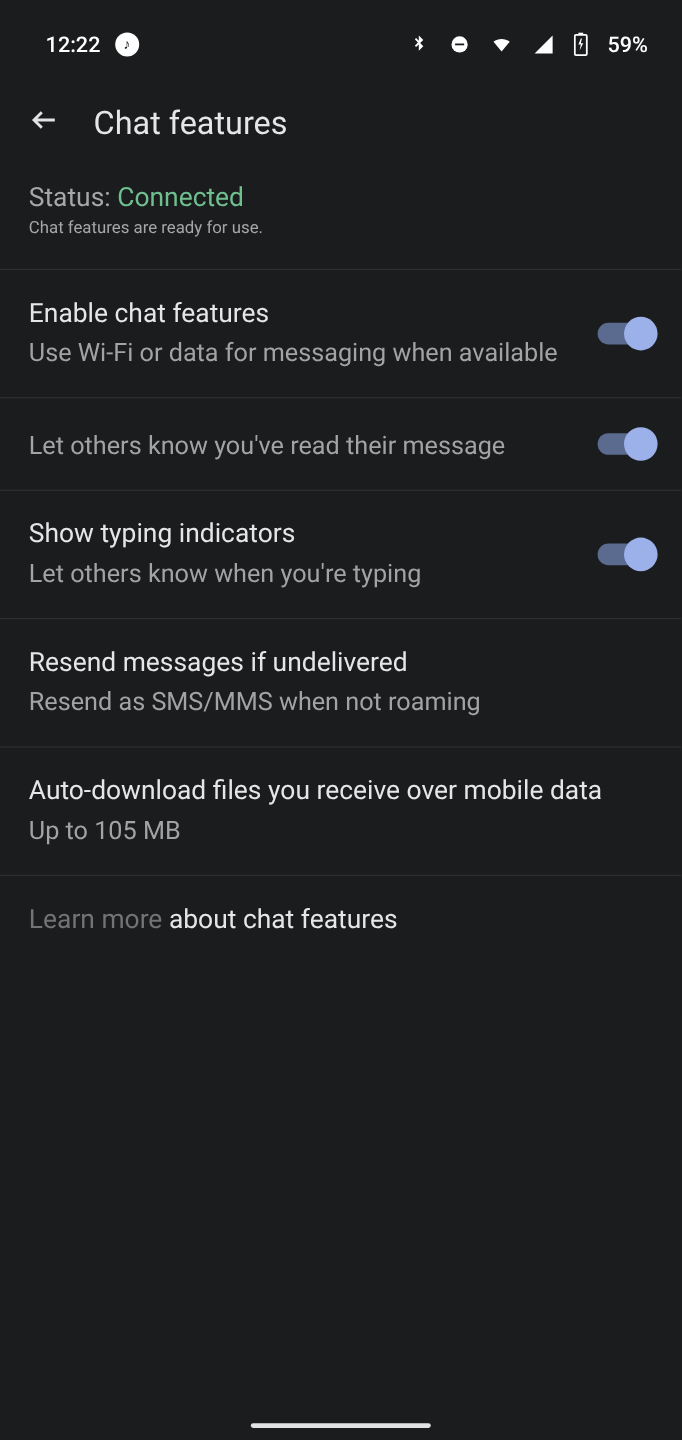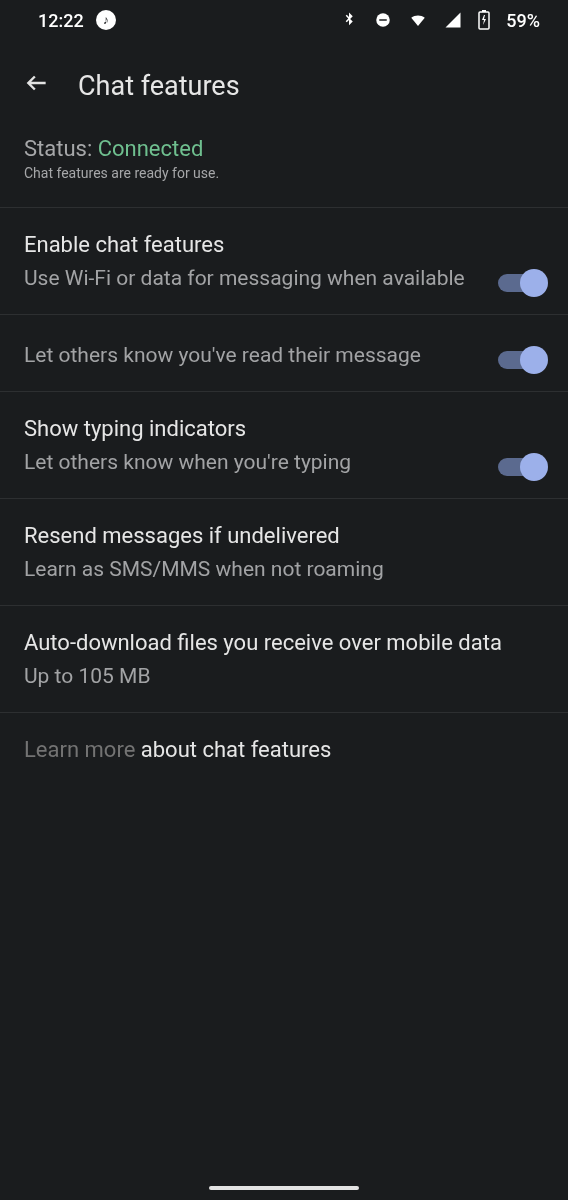--- a/index.html
+++ b/index.html
@@ -13,20 +13,21 @@
 }
 .status-bar {
   height: 40px;
   display: flex;
   align-items: center;
   justify-content: space-between;
   padding: 0 28px 0 38px;
   font-size: 18px;
   font-weight: 500;
   color: #fff;
+  margin-top: 17px;
 }
 .status-left { display: flex; align-items: center; gap: 12px; }
 .status-right { display: flex; align-items: center; gap: 16px; }
 .music-icon {
   width: 20px; height: 20px; border-radius: 50%;
   background: #fff; display: flex; align-items: center; justify-content: center;
   font-size: 12px; color: #1a1c1e;
 }
 .status-icon { display: inline-flex; align-items: center; }
 .header {
@@ -41,21 +42,21 @@
   padding: 10px 24px 26px 24px;
 }
 .status-line { font-size: 22px; }
 .status-label { color: #a6a7a9; }
 .status-value { color: #6fbf8f; }
 .status-desc { color: #a6a7a9; font-size: 14px; margin-top: 4px; }
 .setting {
   border-top: 1px solid #2d2f31;
   padding: 22px 24px;
   display: flex;
-  align-items: flex-end;
+  align-items: center;
   justify-content: space-between;
 }
 .setting-text { flex: 1; }
 .setting-title { font-size: 22px; color: #e6e6e6; line-height: 1.35; }
 .setting-desc { font-size: 21px; color: #a2a3a5; margin-top: 4px; line-height: 1.35; }
 .toggle {
   width: 46px; height: 18px; border-radius: 10px;
   background: #5b6a8f; position: relative; flex-shrink: 0;
 }
 .toggle::after {
@@ -151,21 +152,21 @@
   <div class="setting-text">
     <div class="setting-title">Show typing indicators</div>
     <div class="setting-desc">Let others know when you're typing</div>
   </div>
   <div class="toggle"></div>
 </div>
 
 <div class="setting">
   <div class="setting-text">
     <div class="setting-title">Resend messages if undelivered</div>
-    <div class="setting-desc">Learn as SMS/MMS when not roaming</div>
+    <div class="setting-desc">Resend as SMS/MMS when not roaming</div>
   </div>
 </div>
 
 <div class="setting">
   <div class="setting-text">
     <div class="setting-title">Auto-download files you receive over mobile data</div>
     <div class="setting-desc">Up to 105 MB</div>
   </div>
 </div>
 

